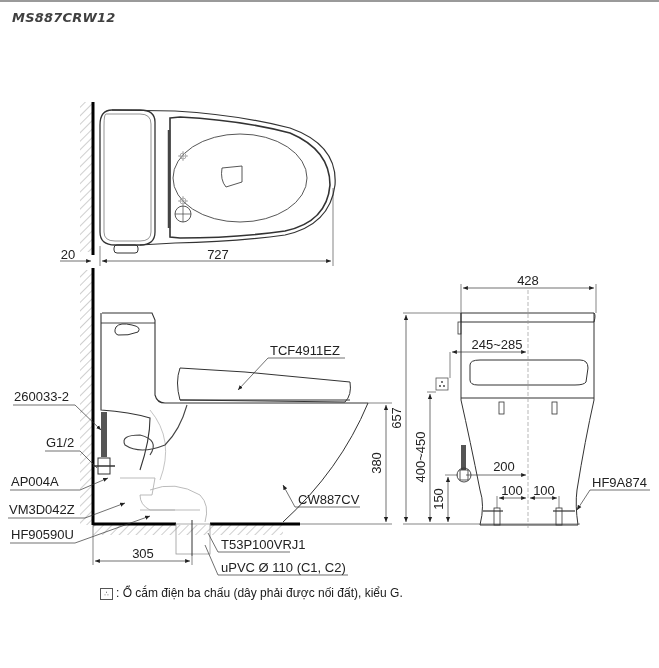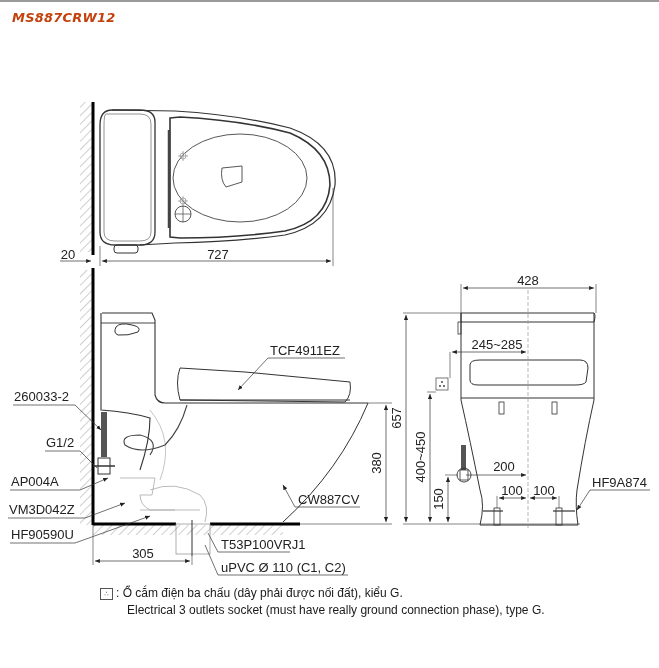--- a/index.html
+++ b/index.html
@@ -1,18 +1,18 @@
 <!DOCTYPE html>
 <html><head>
 <meta charset="utf-8">
 <style>
   html, body { margin: 0; padding: 0; background: #ffffff; }
   body { width: 659px; height: 668px; position: relative; overflow: hidden; font-family: "Liberation Sans", sans-serif; }
   .topline { position: absolute; left: 0; top: 0; width: 659px; height: 2px; background: #9a9a9a; }
-  .title { position: absolute; left: 12px; top: 10px; font-family: "DejaVu Sans", sans-serif; font-weight: bold; font-style: italic; font-size: 13px; color: #c2410c; letter-spacing: 0.2px; }
+  .title { position: absolute; left: 12px; top: 10px; font-family: "DejaVu Sans", sans-serif; font-weight: bold; font-style: italic; font-size: 13px; color: #404040; letter-spacing: 0.2px; }
   svg.drawing { position: absolute; left: 0; top: 0; }
   svg text { font-family: "Liberation Sans", sans-serif; fill: #222; }
   .note { position: absolute; left: 100px; top: 585px; font-size: 12px; color: #1a1a1a; line-height: 17px; }
   .note .sym { display: inline-block; width: 11px; height: 10px; border: 1px solid #555; font-size: 7px; line-height: 9px; text-align: center; vertical-align: middle; margin-right: 3px; }
   .note .line2 { padding-left: 27px; }
 </style>
 </head>
 <body>
 
 <div class="topline"></div>
@@ -208,14 +208,13 @@
     <line x1="403" y1="524" x2="580" y2="524" stroke="#333" stroke-width="0.6"></line>
 
     <line x1="590" y1="490" x2="650" y2="490" stroke="#333" stroke-width="0.7"></line>
     <line x1="590" y1="490" x2="577" y2="510" stroke="#333" stroke-width="0.7" marker-end="url(#arr)"></line>
     <text x="592" y="487" font-size="13">HF9A874</text>
   </g>
 </svg>
 
 <div class="note">
   <div><span class="sym">∴</span><span>: Ổ cắm điện ba chấu (dây phải được nối đất), kiểu G.</span></div>
-  <div class="line2">Electrical 3 outlets socket (must have really ground connection phase), type G.</div>
 </div>
 
 </body></html>

